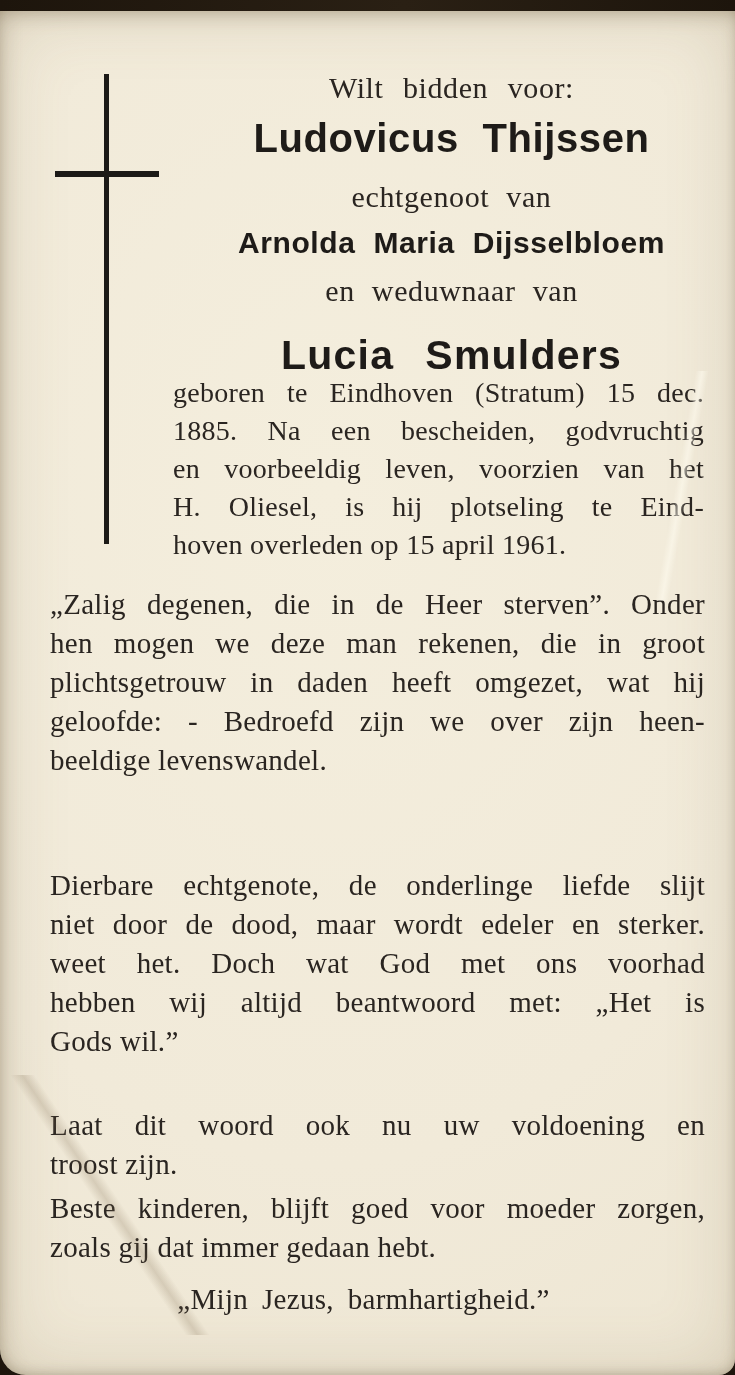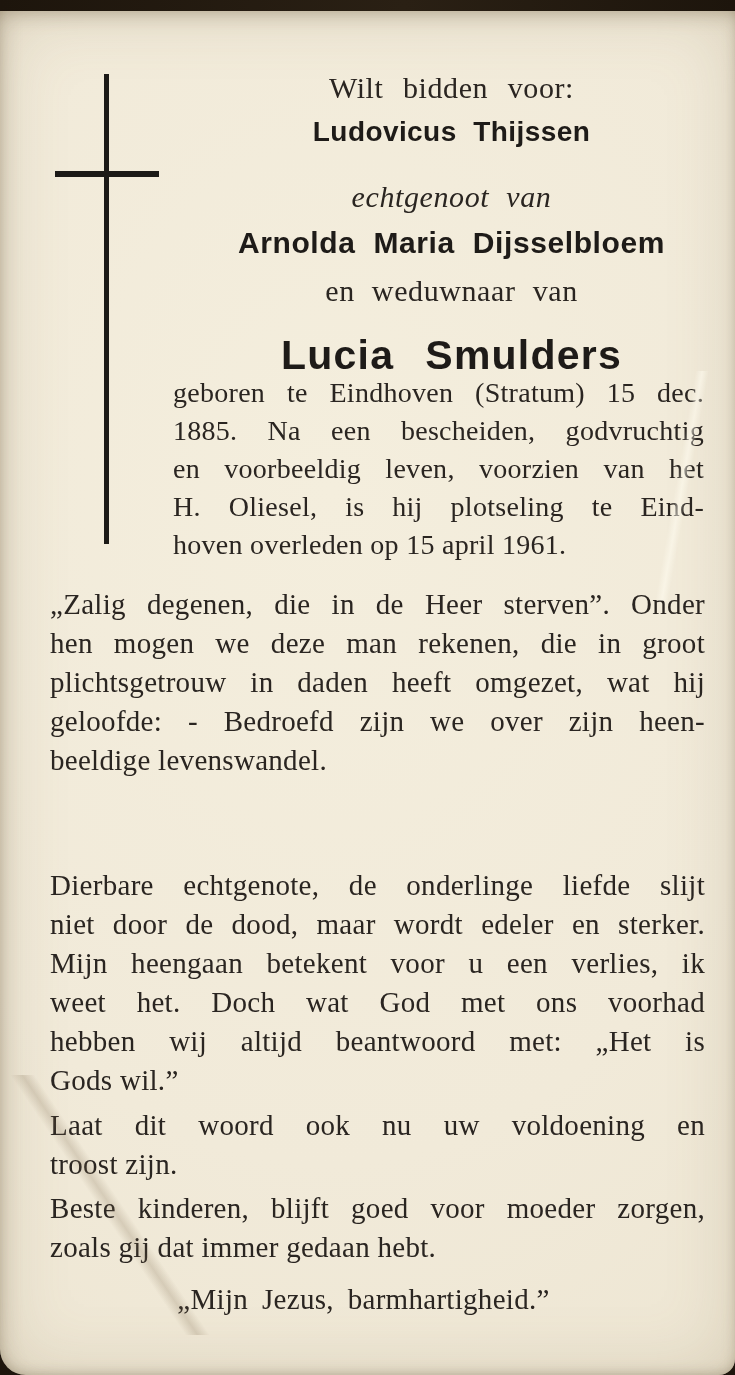--- a/index.html
+++ b/index.html
@@ -47,22 +47,22 @@
   .cross-h {
     position: absolute; left: 55px; top: 160px;
     width: 104px; height: 6px; background: #1c1a17;
   }
   
   .header { position: absolute; left: 170px; right: 2px; top: 0; text-align: center; }
   .header > div { position: absolute; left: 0; right: 0; }
   .serif { font-family: "Liberation Serif", serif; }
   .sans  { font-family: "Liberation Sans", sans-serif; font-weight: 700; color: #1e1b18; }
   .intro    { top: 60px;  font-size: 30px; word-spacing: 0.38em; letter-spacing: 0.02em; }
-  .name-main{ top: 105px; font-size: 28px; word-spacing: 0.30em; letter-spacing: 0.015em; }
-  .rel-1    { top: 169px; font-size: 30px; word-spacing: 0.30em; letter-spacing: 0.02em; font-style: italic; }
+  .name-main{ top: 105px; font-size: 40px; word-spacing: 0.30em; letter-spacing: 0.015em; }
+  .rel-1    { top: 169px; font-size: 30px; word-spacing: 0.30em; letter-spacing: 0.02em; }
   .spouse-1 { top: 215px; font-size: 30px; word-spacing: 0.30em; letter-spacing: 0.02em; }
   .rel-2    { top: 263px; font-size: 30px; word-spacing: 0.30em; letter-spacing: 0.02em; }
   .spouse-2 { top: 309px; font-size: 41px; word-spacing: 0.45em; letter-spacing: 0.03em; margin-top: 12px; }
   
   .block { position: absolute; }
   .tline { text-align: justify; text-align-last: justify; white-space: normal; }
   .tline-last { text-align-last: left; }
   .life  { left: 173px; top: 363px; width: 531px; font-size: 28px; line-height: 38px; letter-spacing: 0.01em; }
   .para  { left: 50px;  width: 655px; font-size: 29px; line-height: 39px; letter-spacing: 0.01em; font-family: Liberation Serif, serif; }
   .para-1 { top: 574px; }
@@ -104,21 +104,20 @@
     <div class="block para para-1 serif">
         <div class="tline">„Zalig degenen, die in de Heer sterven”. Onder</div>
         <div class="tline">hen mogen we deze man rekenen, die in groot</div>
         <div class="tline">plichtsgetrouw in daden heeft omgezet, wat hij</div>
         <div class="tline">geloofde: - Bedroefd zijn we over zijn heen-</div>
         <div class="tline tline-last">beeldige levenswandel.</div>
       </div>
     <div class="block para para-2 serif">
         <div class="tline">Dierbare echtgenote, de onderlinge liefde slijt</div>
         <div class="tline">niet door de dood, maar wordt edeler en sterker.</div>
-        <div class="tline">Mijn heengaan betekent voor u een verlies, ik</div>
         <div class="tline">weet het. Doch wat God met ons voorhad</div>
         <div class="tline">hebben wij altijd beantwoord met: „Het is</div>
         <div class="tline tline-last">Gods wil.”</div>
       </div>
     <div class="block para para-3 serif">
         <div class="tline">Laat dit woord ook nu uw voldoening en</div>
         <div class="tline tline-last">troost zijn.</div>
       </div>
     <div class="block para para-4 serif">
         <div class="tline">Beste kinderen, blijft goed voor moeder zorgen,</div>

